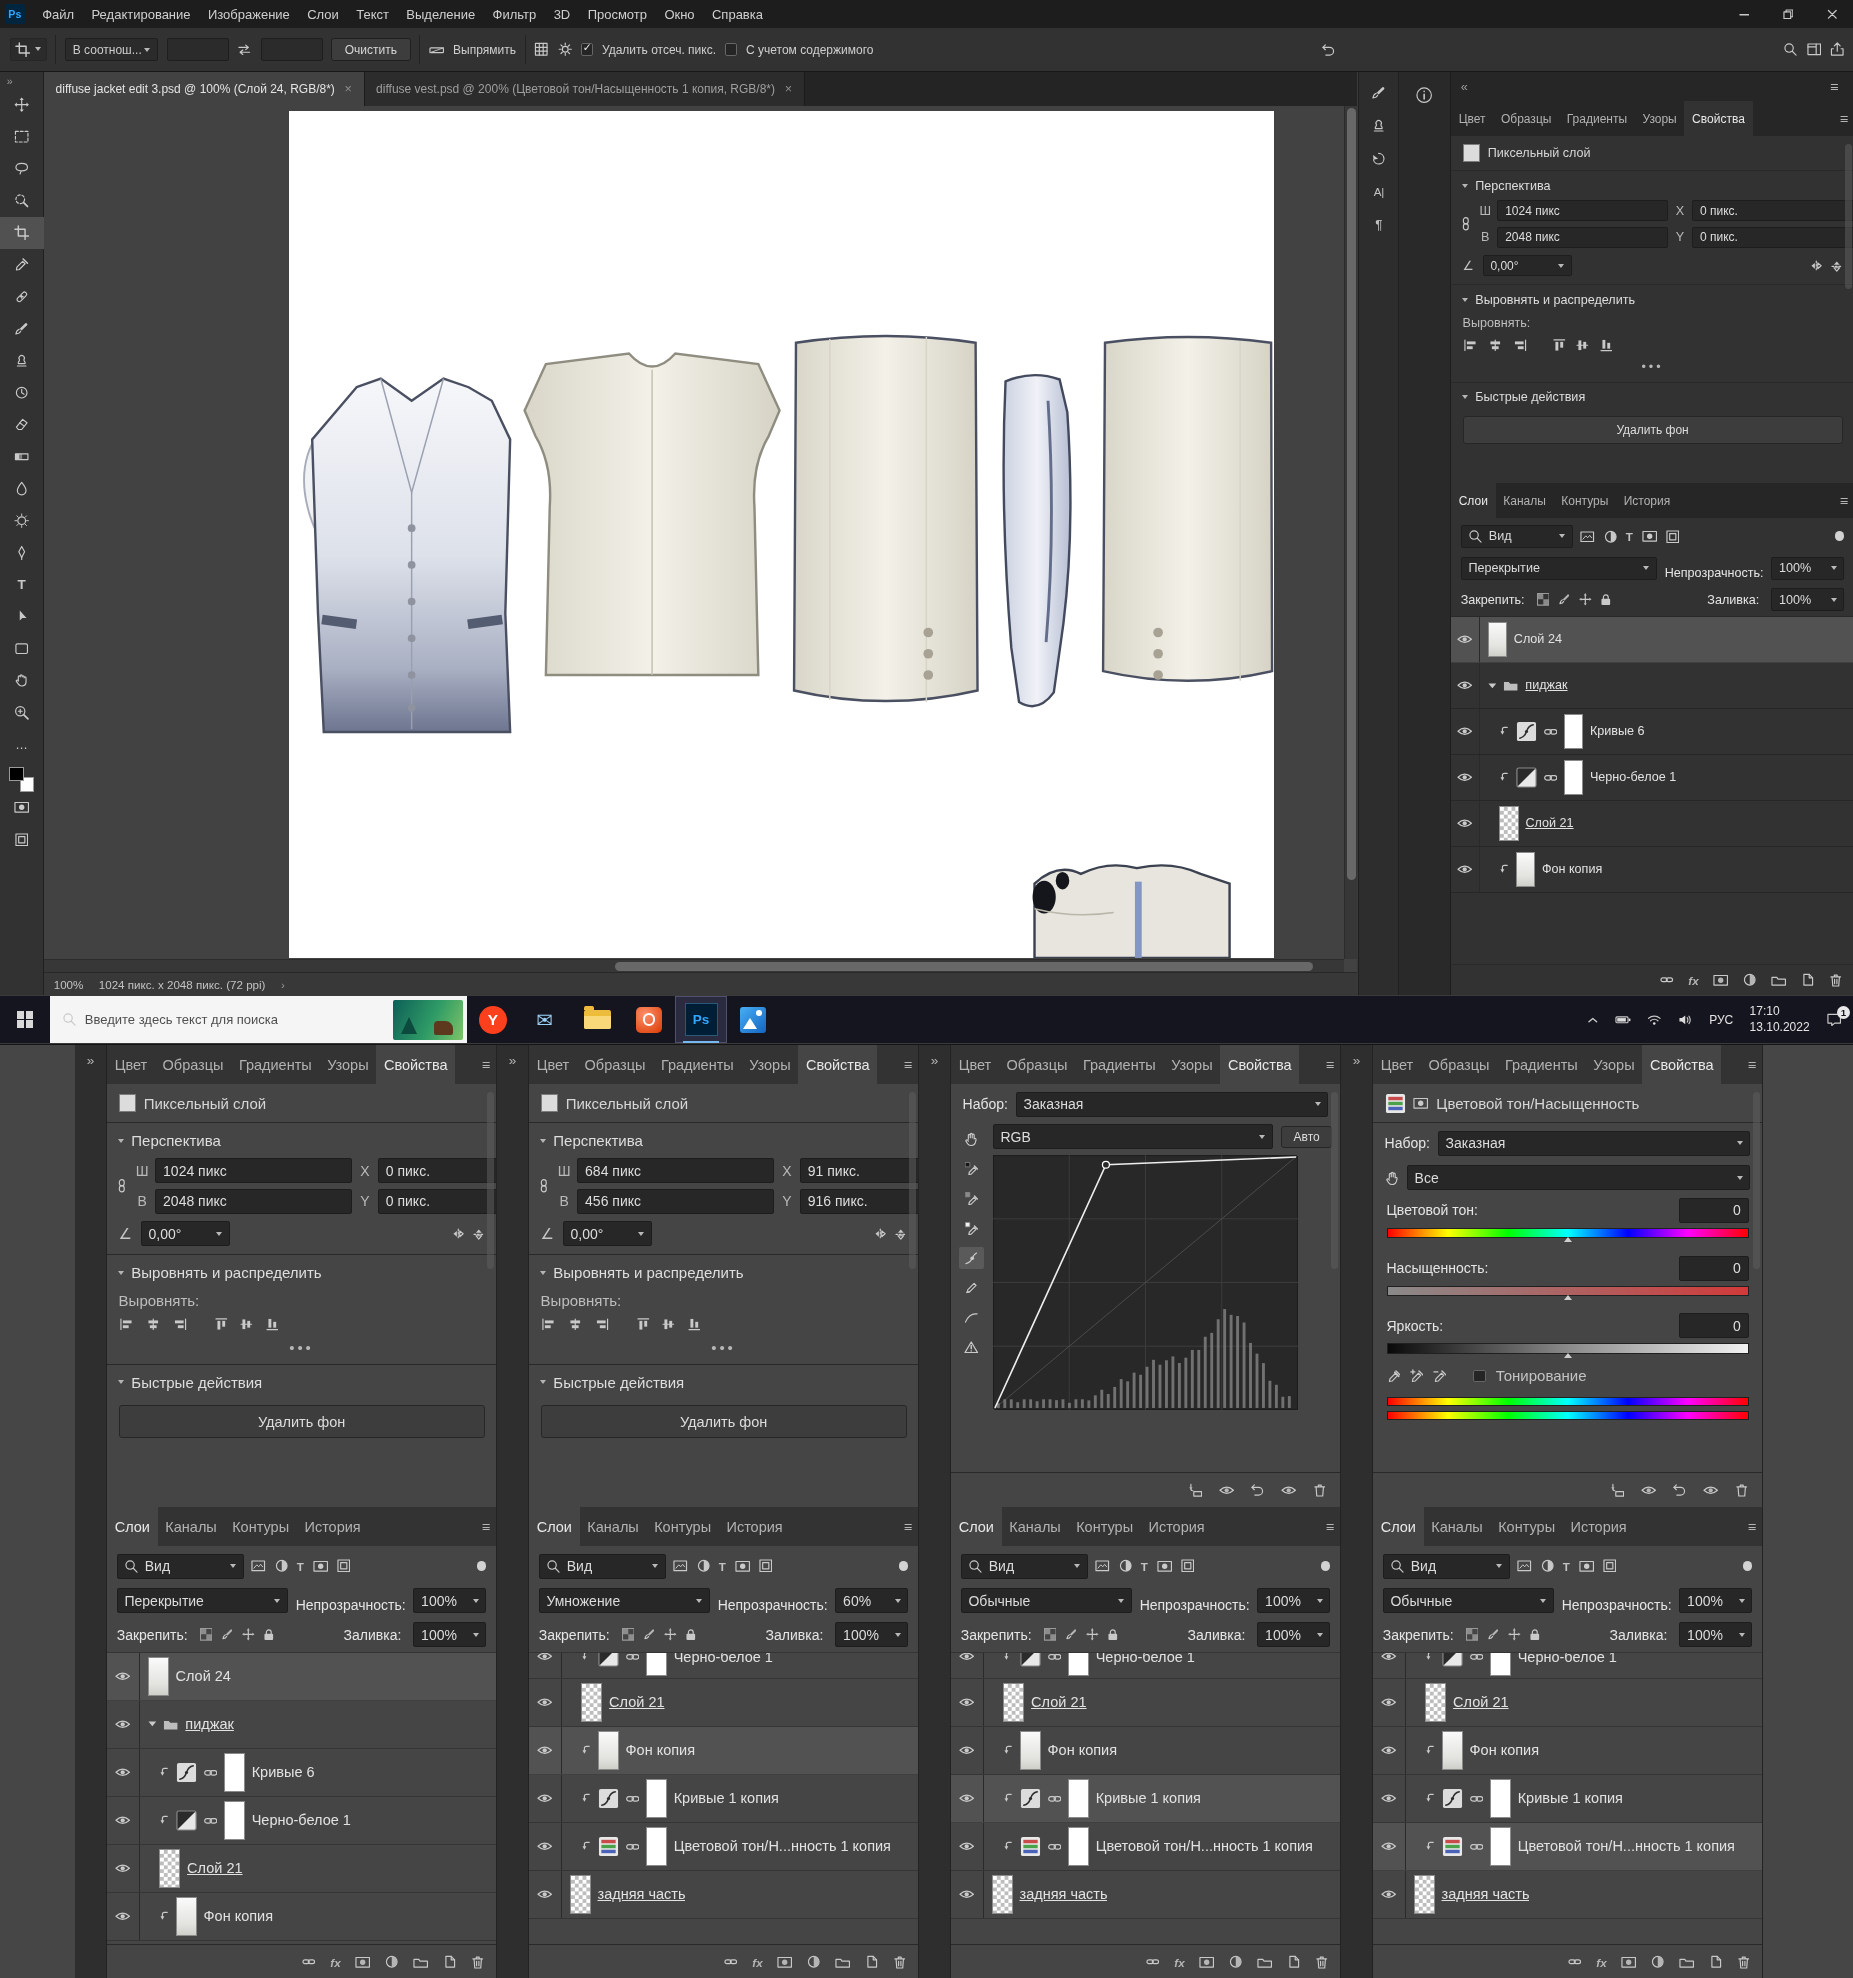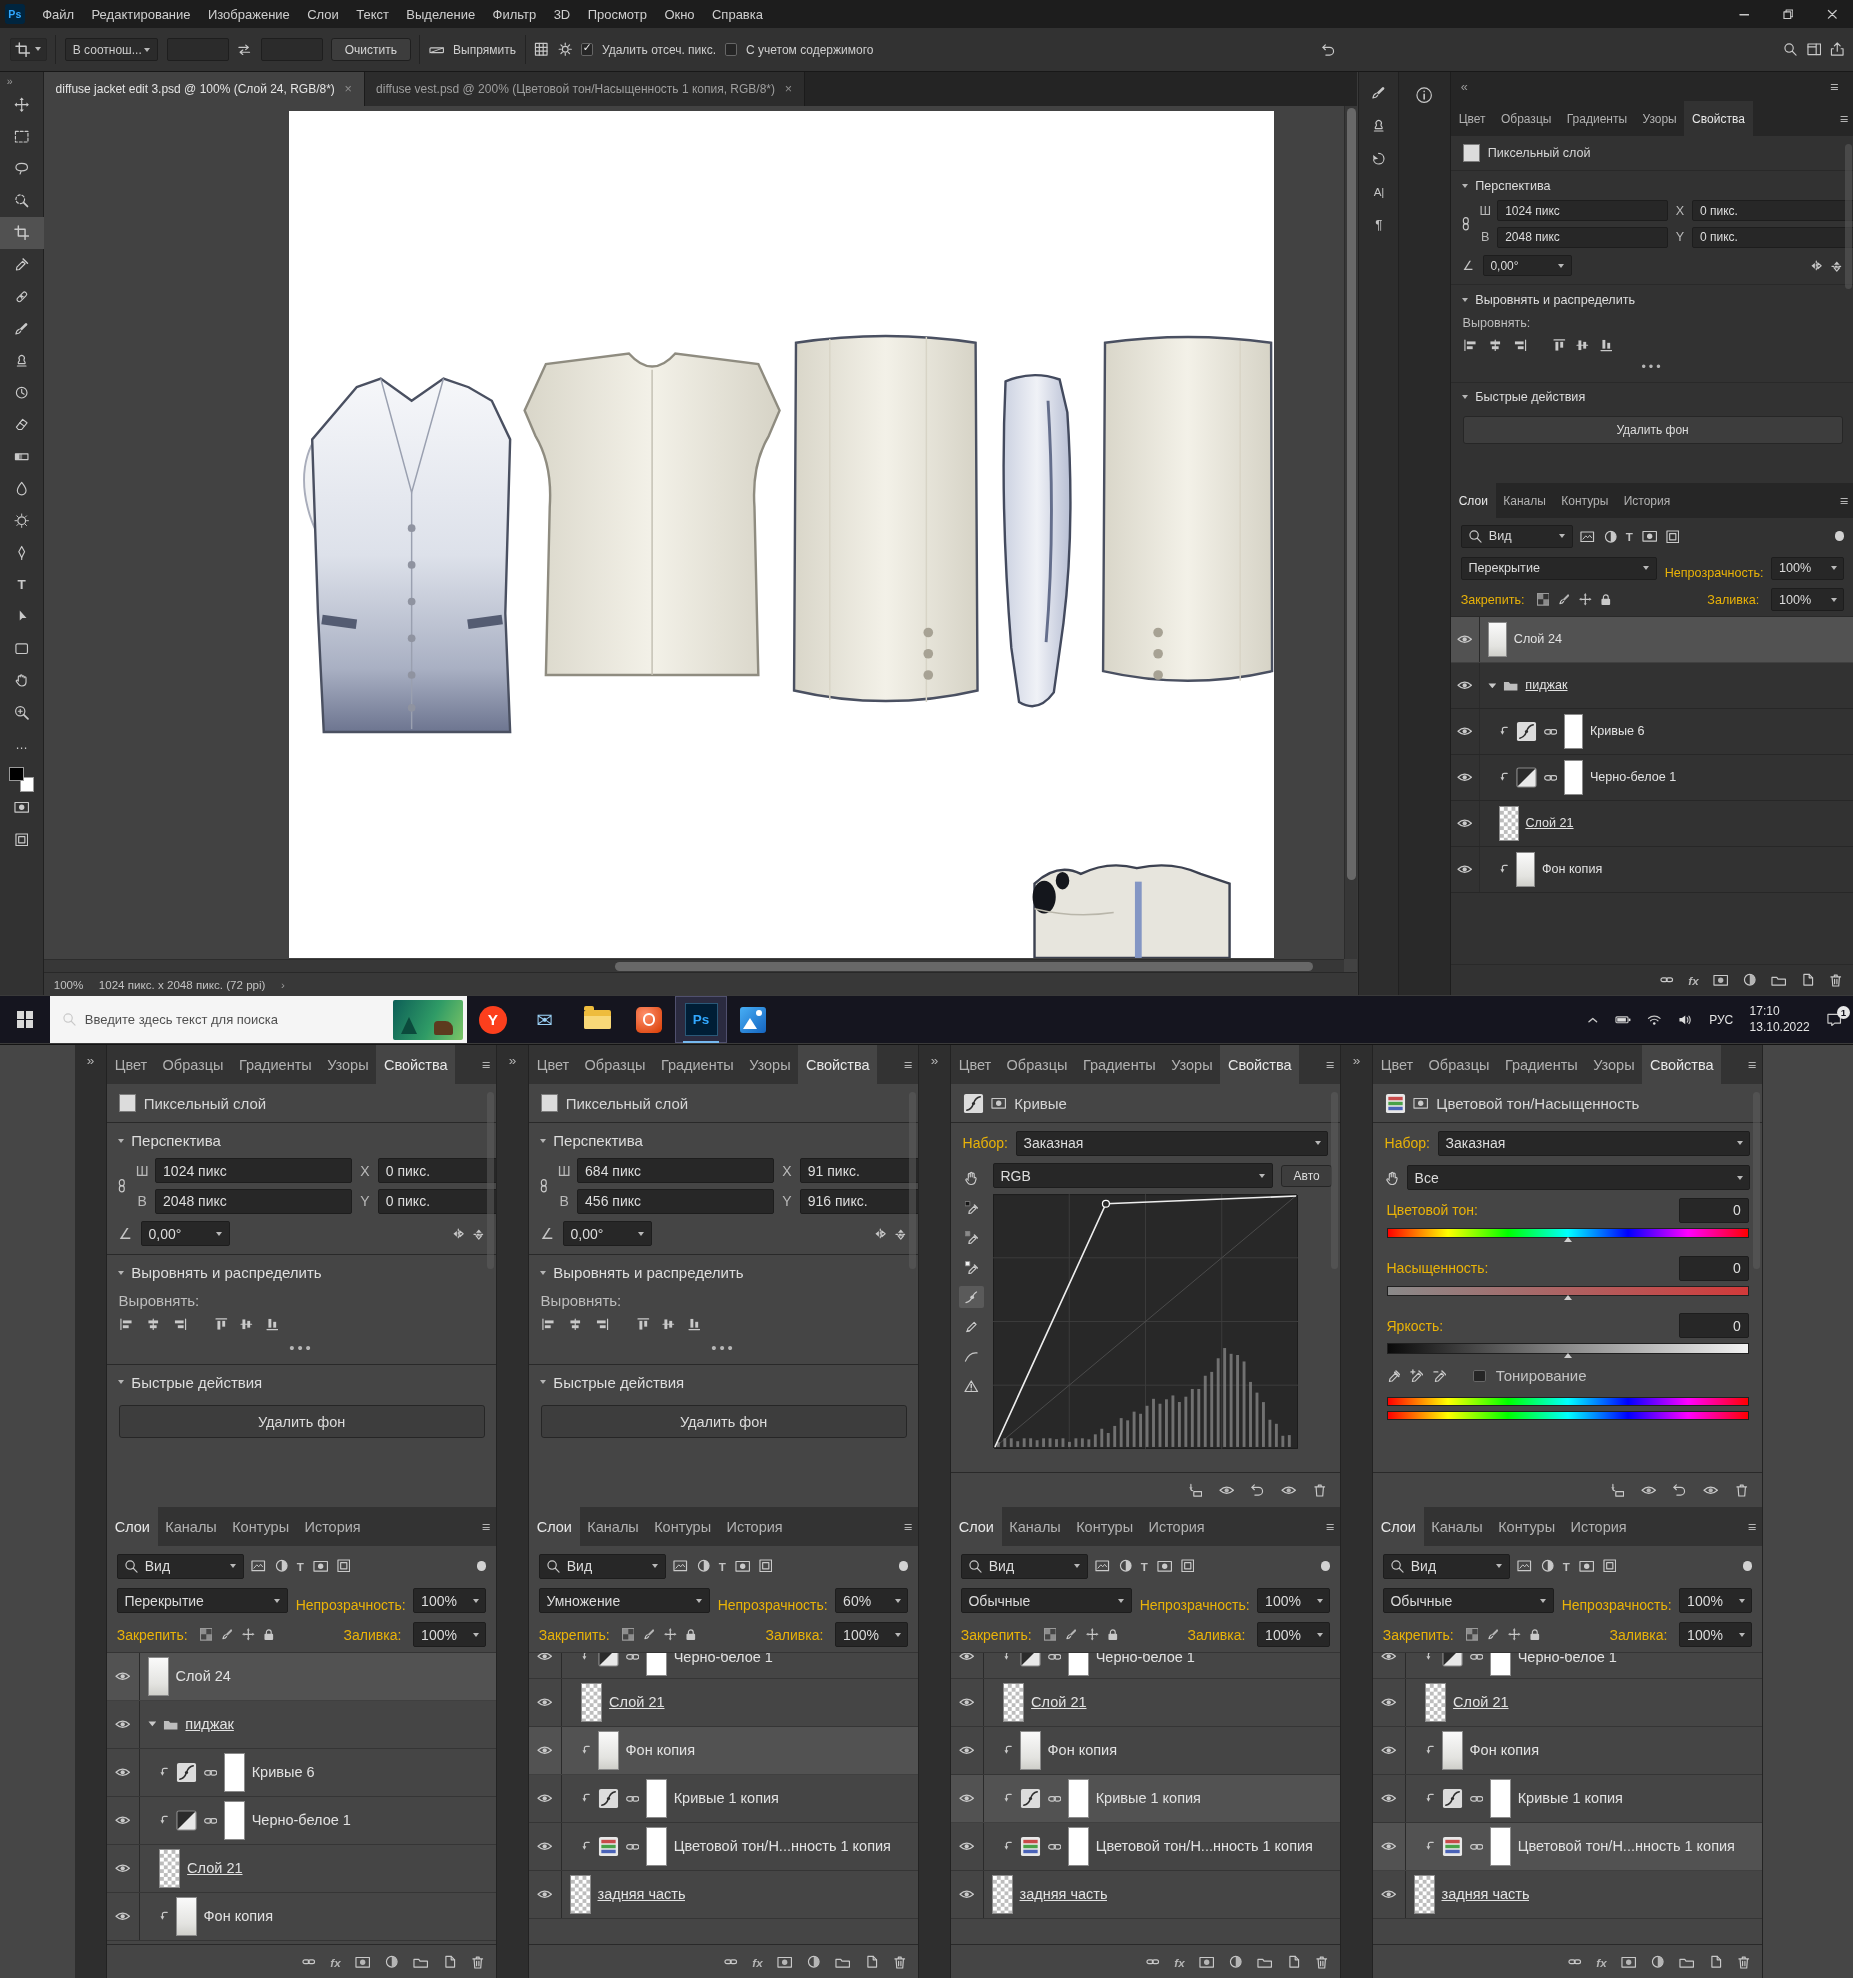--- a/index.html
+++ b/index.html
@@ -94,21 +94,21 @@
 .qbtn{display:block;margin:3.9px 11.6px 1.9px;height:28px;background:#3d3d3d;border:1px solid #262626;border-radius:2.9px;color:#dcdcdc;width:calc(100% - 23px);font-size:12px}
 .pscroll{position:absolute;right:1.9px;top:7.7px;width:6.8px;height:42%;background:#5d5d5d;border-radius:3.9px;opacity:.55}
 .lfilter{display:flex;align-items:center;gap:7.7px;padding:6.8px 9.7px 4.8px;flex:none}
 .ddbox{height:23px;background:#272727;border:1px solid #1d1d1d;border-radius:1.9px;display:flex;align-items:center;gap:5.8px;padding:0 6.8px;color:#dcdcdc}
 .viewdd{width:112px}
 .ficons{display:flex;gap:8.7px;align-items:center;color:#b9b9b9}
 .fdot{width:9.7px;height:9.7px;border-radius:50%;background:#d2d2d2;margin-left:auto;flex:none}
 .lblend{display:flex;align-items:flex-end;gap:7.7px;padding:3.9px 9.7px;flex:none}
 .blenddd{flex:1;min-width:0}
 .opdd{width:73px;flex:none}
-.lbl{color:#eab308;white-space:nowrap}
+.lbl{color:#e5e5e5;white-space:nowrap}
 .llock{display:flex;align-items:center;gap:12px;padding:4.8px 9.7px;flex:none}
 .lockicons{display:flex;gap:8.7px;align-items:center}
 .llist{flex:1;min-height:0;overflow:hidden;border-top:1px solid #292929}
 .lrow{height:46px;display:flex;align-items:stretch;border-bottom:1px solid rgba(0,0,0,.22)}
 .lrow.sel{background:#525252}
 .lrow.partial{height:26px;overflow:hidden}
 .lrow.partial .lmain,.lrow.partial .eyebox{margin-top:-17.4px}
 .eyebox{width:29px;border-right:1px solid #2a2a2a;display:flex;align-items:center;justify-content:center;flex:none}
 .lmain{flex:1;display:flex;align-items:center;gap:6.8px;padding-left:7.7px;min-width:0}
 .lmain.ind1{padding-left:19.3px}
@@ -1854,36 +1854,20 @@
               <span class="ptab">Цвет</span>
               <span class="ptab">Образцы</span>
               <span class="ptab">Градиенты</span>
               <span class="ptab">Узоры</span>
               <span class="ptab active">Свойства</span>
             </div>
     <span class="hamb">≡</span>
   </div>
 </div>
       <div class="props">
-  <div class="chead">
-    <span>
-              <svg width="21" height="21" viewBox="0 0 22 22" fill="none" stroke="#c9c9c9" stroke-width="1.2" stroke-linecap="round" stroke-linejoin="round">
-                <rect x="1" y="1" width="20" height="20" rx="2" fill="#dcdcdc" stroke="none"></rect>
-                <path d="M4 18 Q9 17 11 11 T18 4" stroke="#2e2e2e" stroke-width="1.7"></path>
-                <circle cx="11" cy="11" r="1.7" fill="#2e2e2e" stroke="none"></circle>
-              </svg>
-            </span>
-    <span>
-              <svg width="15.4" height="12.6" viewBox="0 0 16 13" fill="none" stroke="#c9c9c9" stroke-width="1.2" stroke-linecap="round" stroke-linejoin="round">
-                <rect x="1" y="1.5" width="14" height="10"></rect>
-                <circle cx="8" cy="6.5" r="2.8" fill="#c9c9c9" stroke="none"></circle>
-              </svg>
-            </span>
-    <span class="chtitle">Кривые</span>
-  </div>
   <div class="crow">
     <span class="lbl">Набор:</span>
     <span class="ddbox grow">
               <span>Заказная</span>
               <span class="ddc"></span>
             </span>
   </div>
   <div class="cbody">
     <div class="ctools">
       <span class="ctool">

